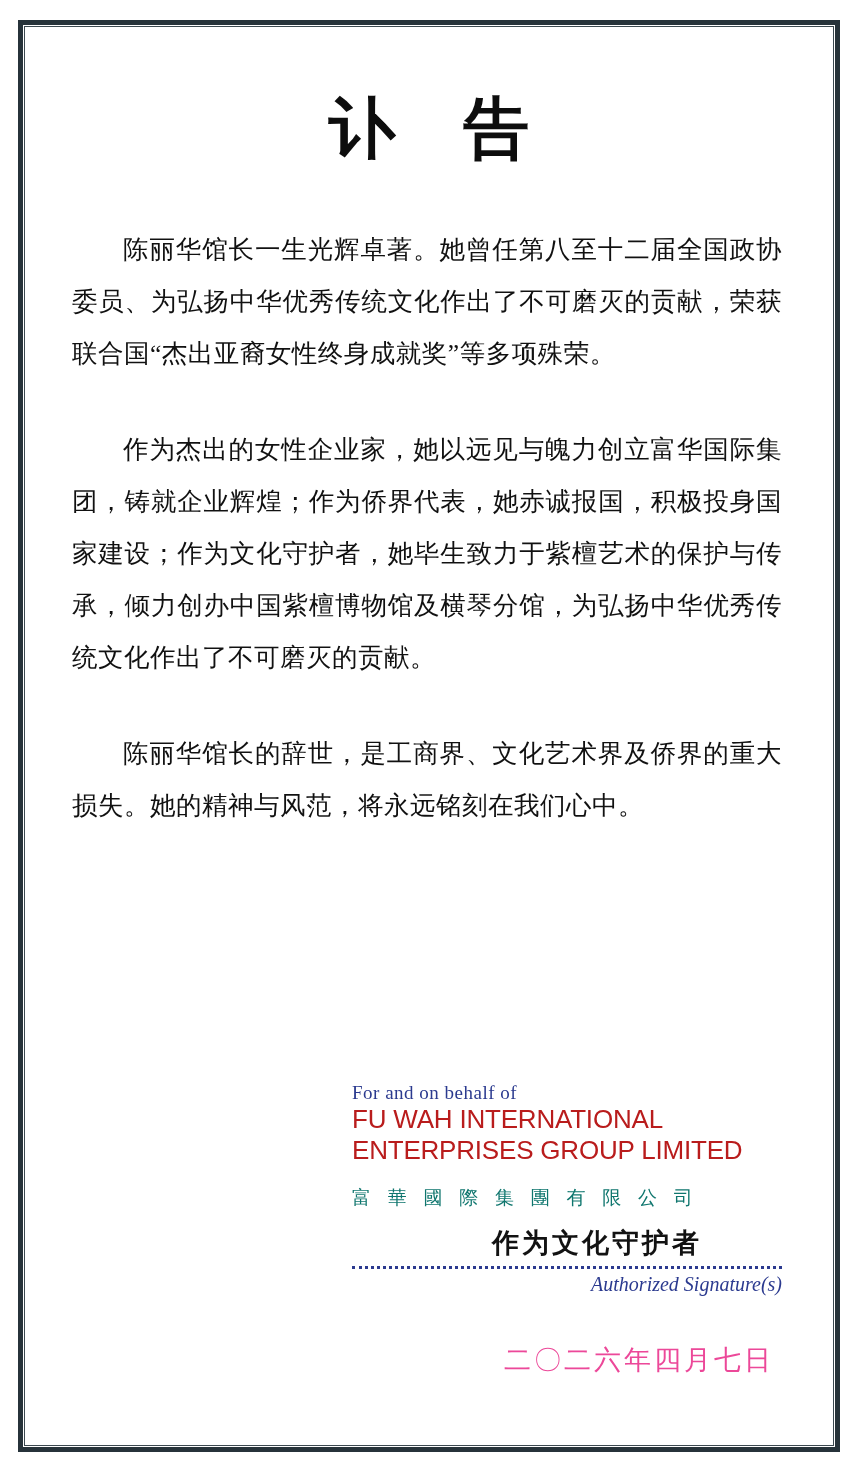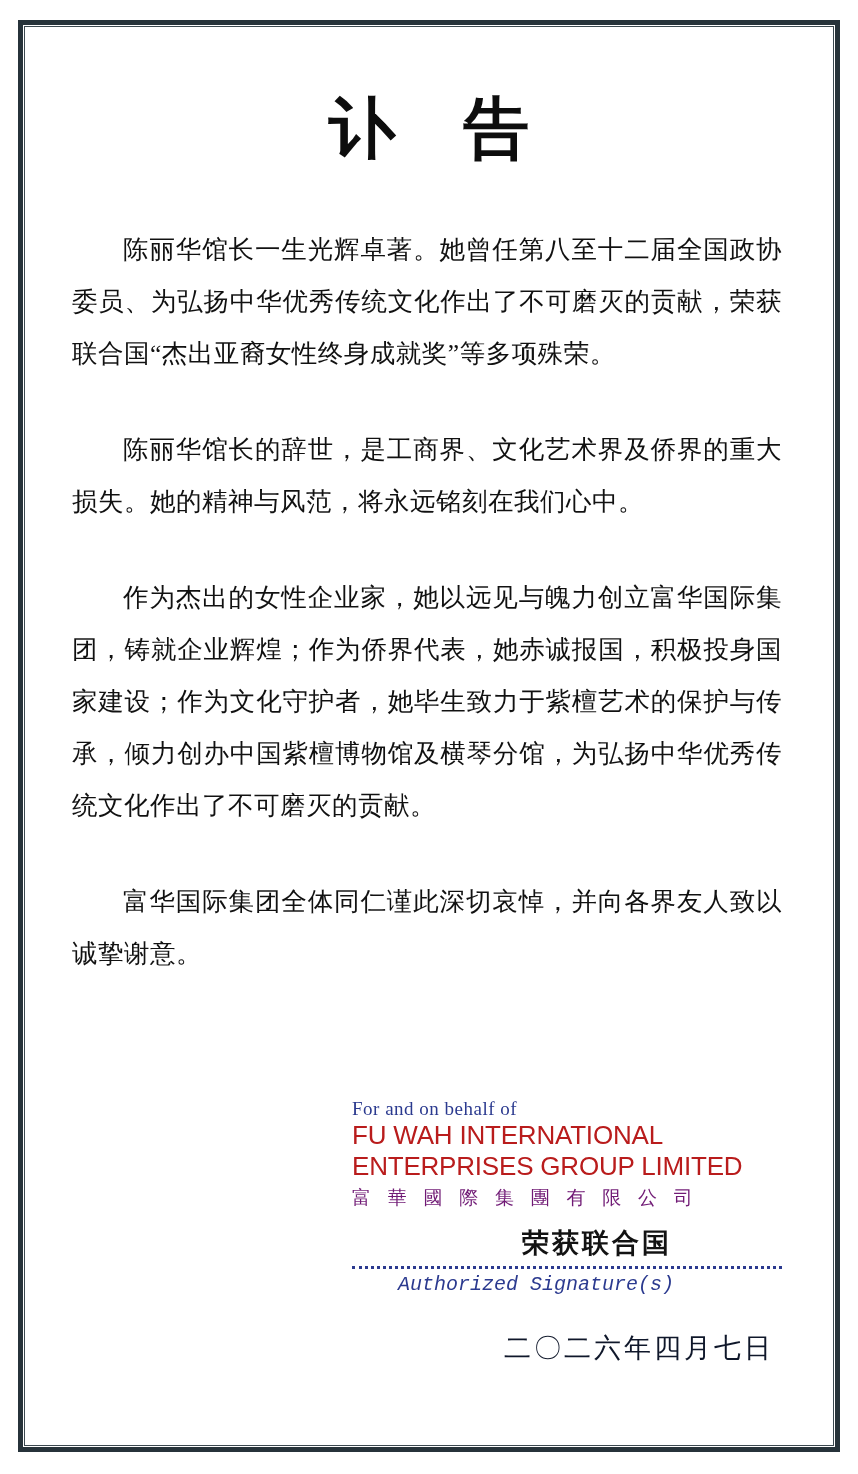--- a/index.html
+++ b/index.html
@@ -99,82 +99,81 @@
   .sig-en-2 {
     font-family: "Liberation Sans", sans-serif;
     font-size: 26px;
     color: #b91c1c;
     letter-spacing: -0.2px;
     margin-top: 0;
   }
   .sig-cn-blue {
     font-family: "Liberation Serif", "DejaVu Serif", serif;
     font-size: 19px;
-    color: #701a75;
+    color: #0f766e;
     letter-spacing: 6px;
-    margin-top: 3px;
+    margin-top: 19px;
   }
   .sig-stamp {
     font-family: "Liberation Serif", "DejaVu Serif", serif;
     font-size: 27px;
     font-weight: bold;
     color: #121212;
     letter-spacing: 3px;
     text-align: center;
     margin-top: 14px;
     padding-left: 60px;
   }
   .sig-line {
     margin-top: 4px;
     border-bottom: 3px dotted #2b3a8f;
     height: 1px;
     width: 100%;
   }
   .sig-auth {
-    font-family: Liberation Mono, monospace;
+    font-family: Liberation Serif, serif;
     font-style: italic;
     font-size: 20px;
     color: #2b3a8f;
-    text-align: left;
+    text-align: right;
     margin-top: 4px;
     padding-left: 46px;
   }
 
   .date-line {
     position: absolute;
     right: 22px;
-    bottom: 62px;
+    bottom: 50px;
     font-size: 27px;
     letter-spacing: 3px;
-    color: #0f172a;
+    color: #ec4899;
   }
 </style>
 </head>
 <body>
 
 <div class="page">
   <div class="frame-outer"></div>
   <div class="frame-inner"></div>
 
   <div class="content">
 
     <div class="doc-title">讣 告</div>
 
     <div class="body-text">
       <p class="para">陈丽华馆长一生光辉卓著。她曾任第八至十二届全国政协委员、为弘扬中华优秀传统文化作出了不可磨灭的贡献，荣获联合国“杰出亚裔女性终身成就奖”等多项殊荣。</p>
+      <p class="para">作为杰出的女性企业家，她以远见与魄力创立富华国际集团，铸就企业辉煌；作为侨界代表，她赤诚报国，积极投身国家建设；作为文化守护者，她毕生致力于紫檀艺术的保护与传承，倾力创办中国紫檀博物馆及横琴分馆，为弘扬中华优秀传统文化作出了不可磨灭的贡献。</p>
       <p class="para">陈丽华馆长的辞世，是工商界、文化艺术界及侨界的重大损失。她的精神与风范，将永远铭刻在我们心中。</p>
-      <p class="para">作为杰出的女性企业家，她以远见与魄力创立富华国际集团，铸就企业辉煌；作为侨界代表，她赤诚报国，积极投身国家建设；作为文化守护者，她毕生致力于紫檀艺术的保护与传承，倾力创办中国紫檀博物馆及横琴分馆，为弘扬中华优秀传统文化作出了不可磨灭的贡献。</p>
-      <p class="para">富华国际集团全体同仁谨此深切哀悼，并向各界友人致以诚挚谢意。</p>
     </div>
 
     <div class="signature-block">
       <div class="sig-en-1">For and on behalf of</div>
       <div class="sig-en-2">FU WAH INTERNATIONAL ENTERPRISES GROUP LIMITED</div>
       <div class="sig-cn-blue">富 華 國 際 集 團 有 限 公 司</div>
-      <div class="sig-stamp">荣获联合国</div>
+      <div class="sig-stamp">作为文化守护者</div>
       <div class="sig-line"></div>
       <div class="sig-auth">Authorized Signature(s)</div>
     </div>
 
     <div class="date-line">二〇二六年四月七日</div>
 
   </div>
 </div>
 
 </body></html>

